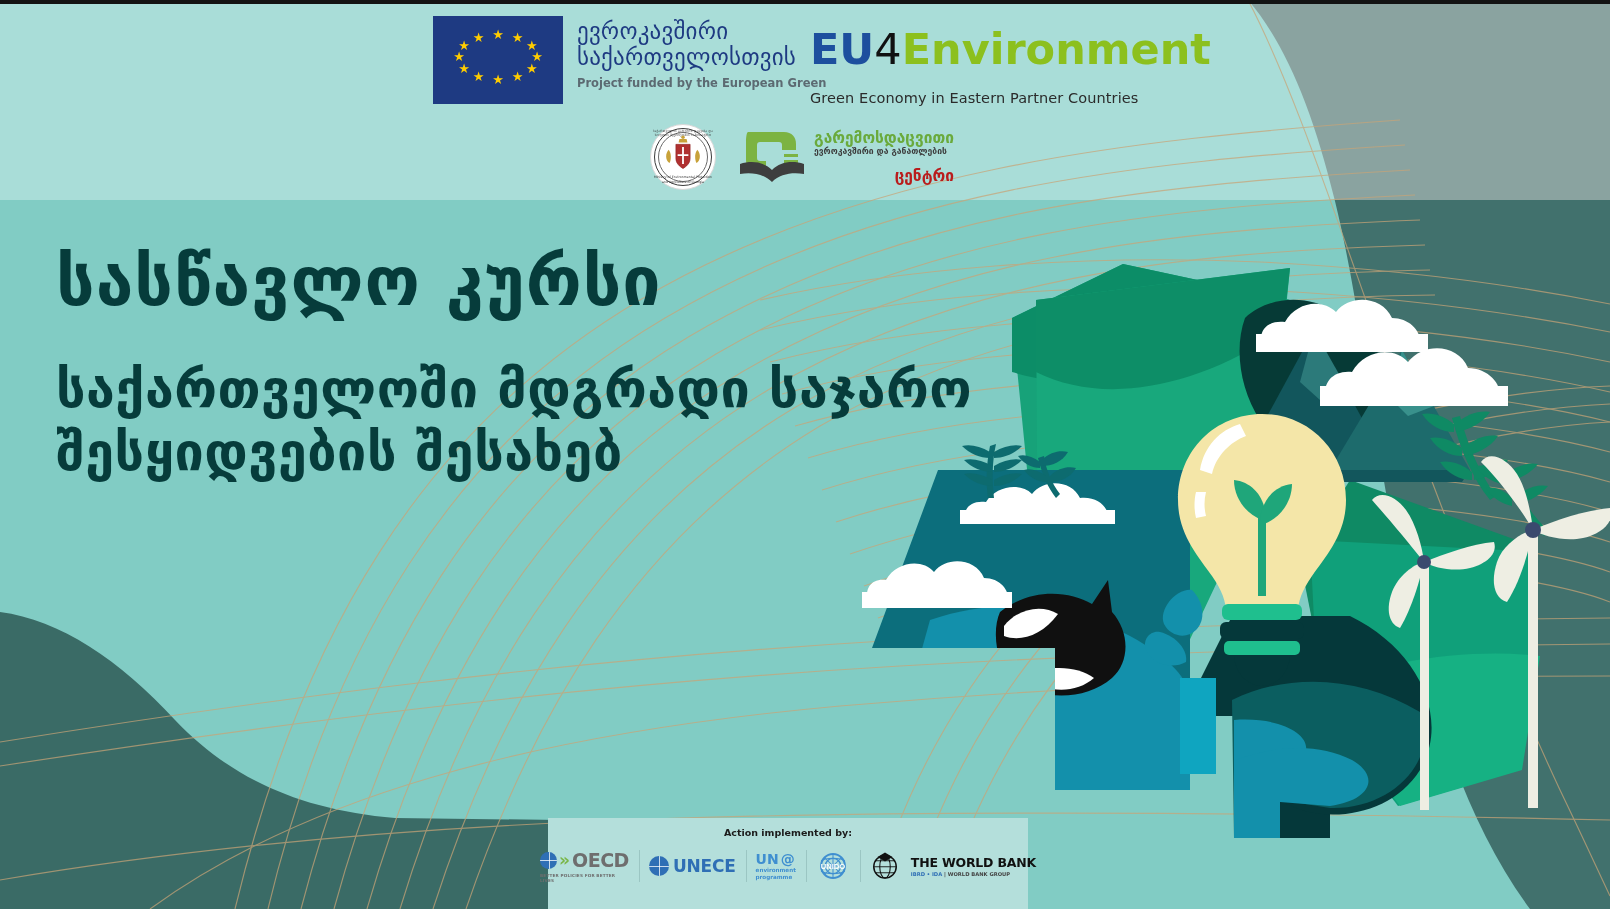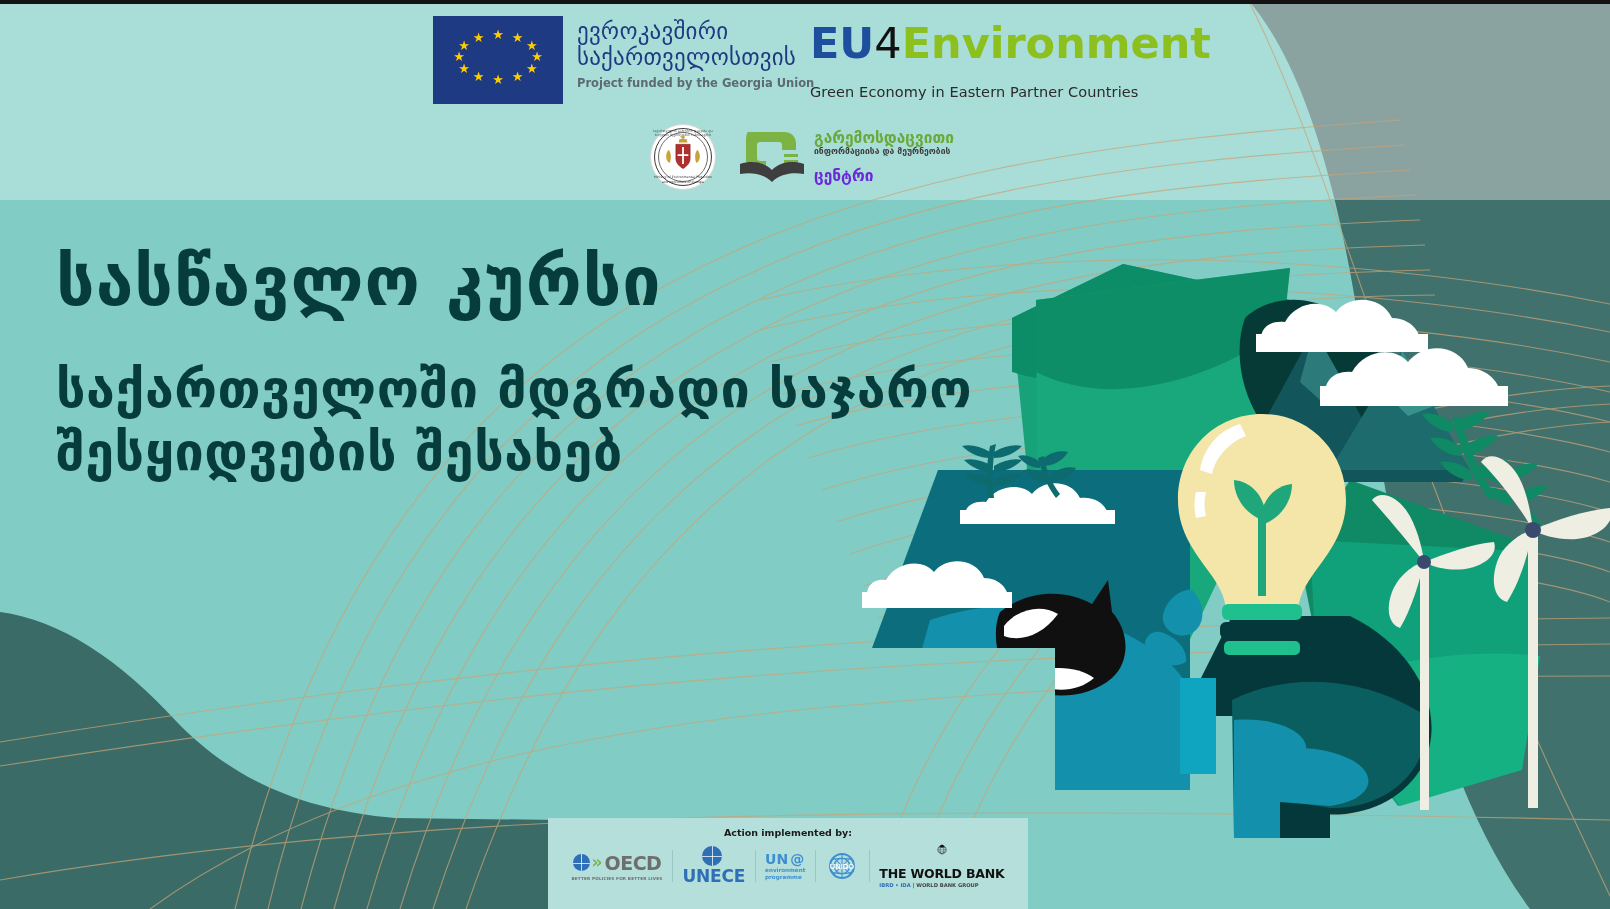--- a/index.html
+++ b/index.html
@@ -46,21 +46,21 @@
   .eu-text{ padding-left:14px; padding-top:2px; }
   .eu-text .ka{
     color:#1e3a82; font-size:23px; line-height:1.13; font-weight:400;
     letter-spacing:.2px; white-space:nowrap;
   }
   .eu-text .en{
     color:#5c6a72; font-size:11.5px; margin-top:6px; font-weight:600;
     white-space:nowrap;
   }
   .e4e{
-    position:absolute; left:810px; top:22px;
+    position:absolute; left:810px; top:28px;
   }
   .e4e .main{ font-size:43px; font-weight:bold; line-height:1; white-space:nowrap; }
   .e4e .main .eu{ color:#1d4f9e; }
   .e4e .main .four{ color:#111; font-weight:normal; }
   .e4e .main .env{ color:#8cc01e; }
   .e4e .sub{
     color:#2b2b2b; font-size:14.5px; margin-top:19px; white-space:nowrap; letter-spacing:.1px;
   }
   .logo-row-2{
     position:absolute; left:650px; top:124px;
@@ -90,21 +90,21 @@
   .gec-logo{ display:flex; align-items:center; gap:8px; }
   .gec-mark{ width:68px; height:58px; flex:none; position:relative; }
   .gec-text{ line-height:1.05; }
   .gec-text .l1{
     color:#6aaa3c; font-size:15.5px; font-weight:bold; white-space:nowrap;
   }
   .gec-text .l2{
     color:#3c3c3c; font-size:8.6px; font-weight:bold; white-space:nowrap; margin-top:1px;
   }
   .gec-text .l3{
-    color:#6d28d9; font-size:15.5px; font-weight:bold; white-space:nowrap; margin-top:11px;
+    color:#b91c1c; font-size:15.5px; font-weight:bold; white-space:nowrap; margin-top:11px;text-align:right;
   }
   
   .title-wrap{ position:absolute; left:56px; top:248px; z-index:25; }
   .title-main{
     color:#063c3b; font-size:68px; font-weight:bold; line-height:1;
     letter-spacing:1px; white-space:nowrap;
   }
   .title-sub{
     color:#063c3b; font-size:52px; font-weight:bold; line-height:1.22;
     letter-spacing:.5px; margin-top:42px; white-space:nowrap;
@@ -117,21 +117,21 @@
   }
   .footer .caption{
     font-size:9.5px; font-weight:bold; color:#1b1b1b; margin-top:9px;
   }
   .footer .logos{
     display:flex; align-items:center; justify-content:center;
     gap:0; margin-top:4px; height:48px;
   }
   .flogo{
     display:flex; align-items:center; justify-content:center;
-    padding:0 10px; height:44px; position:relative;flex-direction:column;
+    padding:0 10px; height:44px; position:relative;
   }
   .flogo + .flogo::before{
     content:""; position:absolute; left:0; top:6px; bottom:6px;
     width:1px; background:#9bc6c3;
   }
   .f-oecd{ flex-direction:column; }
   .f-oecd .top{ display:flex; align-items:center; gap:2px; }
   .f-oecd .word{ color:#6e6e6e; font-size:19px; font-weight:bold; letter-spacing:-.5px; }
   .f-oecd .tag{ color:#6e6e6e; font-size:4.2px; font-weight:bold; margin-top:2px; letter-spacing:.15px; }
   .globe{
@@ -385,21 +385,21 @@
           <span class="star" style="left:50%;top:72%">★</span>
           <span class="star" style="left:35%;top:68.5%">★</span>
           <span class="star" style="left:24%;top:59%">★</span>
           <span class="star" style="left:20%;top:46%">★</span>
           <span class="star" style="left:24%;top:33%">★</span>
           <span class="star" style="left:35%;top:23.5%">★</span>
         </div>
         <div class="eu-text">
           <div class="ka">ევროკავშირი</div>
           <div class="ka">საქართველოსთვის</div>
-          <div class="en">Project funded by the Georgia Union</div>
+          <div class="en">Project funded by the European Green</div>
         </div>
       </div>
     </div>
 
     <div class="e4e">
       <div class="main">
         <span class="eu">EU</span><span class="four">4</span><span class="env">Environment</span>
       </div>
       <div class="sub">Green Economy in Eastern Partner Countries</div>
     </div>
@@ -430,21 +430,21 @@
             <path d="M10,4 L46,4 C54,4 58,9 58,16 L58,22 L44,22 L44,17 C44,15 43,14 41,14 L22,14 C20,14 19,15 19,17 L19,30 C19,32 20,33 22,33 L28,33 L28,45 L20,45 C13,45 8,40 8,32 L8,14 C8,8 9,4 10,4 Z" fill="#7cb342"></path>
             <rect x="46" y="26" width="14" height="3" fill="#7cb342"></rect>
             <rect x="46" y="32" width="14" height="3" fill="#7cb342"></rect>
             <rect x="46" y="38" width="14" height="3" fill="#7cb342"></rect>
             <path d="M2,36 C14,32 26,34 34,42 L34,54 C26,46 14,44 2,46 Z" fill="#3e3e3e"></path>
             <path d="M66,36 C54,32 42,34 34,42 L34,54 C42,46 54,44 66,46 Z" fill="#3e3e3e"></path>
           </svg>
         </div>
         <div class="gec-text">
           <div class="l1">გარემოსდაცვითი</div>
-          <div class="l2">ინფორმაციისა და მეურნეობის</div>
+          <div class="l2">ევროკავშირი და განათლების</div>
           <div class="l3">ცენტრი</div>
         </div>
       </div>
     </div>
   </div>
 
   <div class="title-wrap">
     <div class="title-main">სასწავლო კურსი</div>
     <div class="title-sub">
       <div>საქართველოში მდგრადი საჯარო</div>

